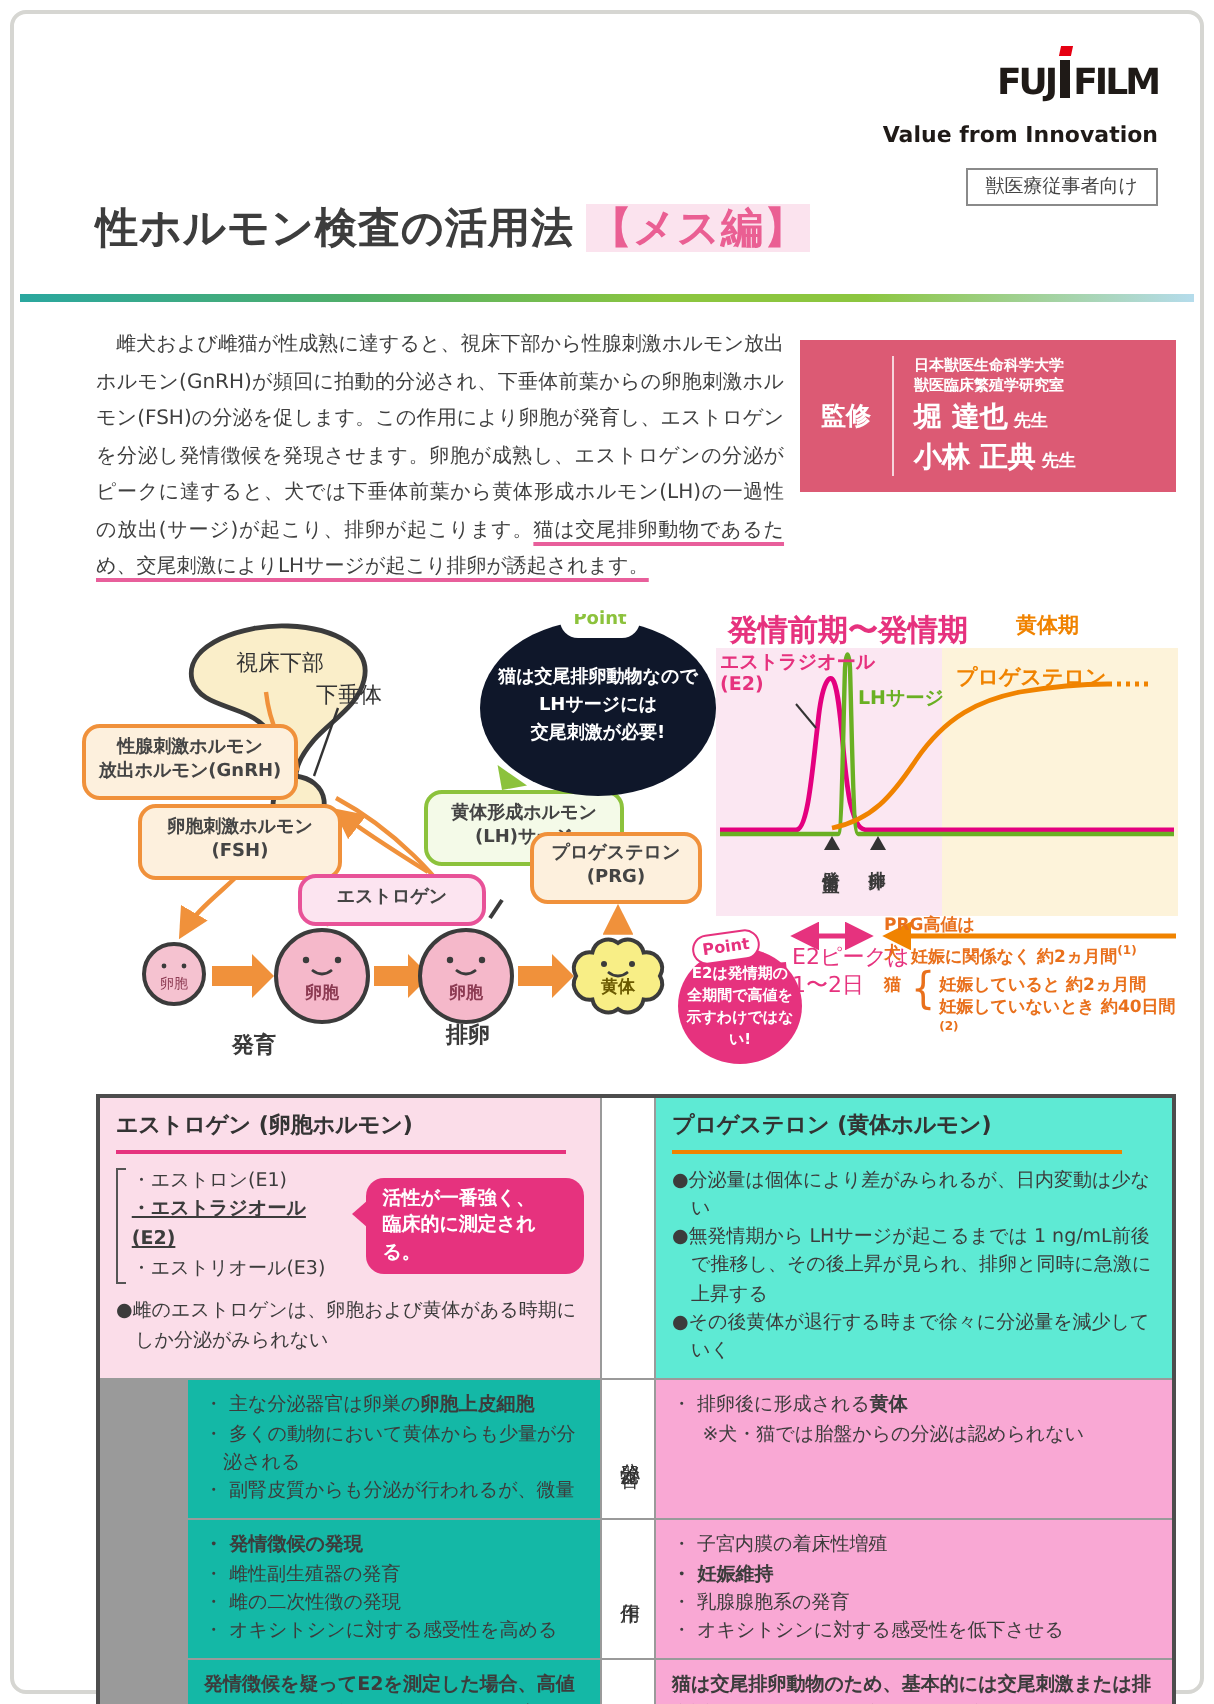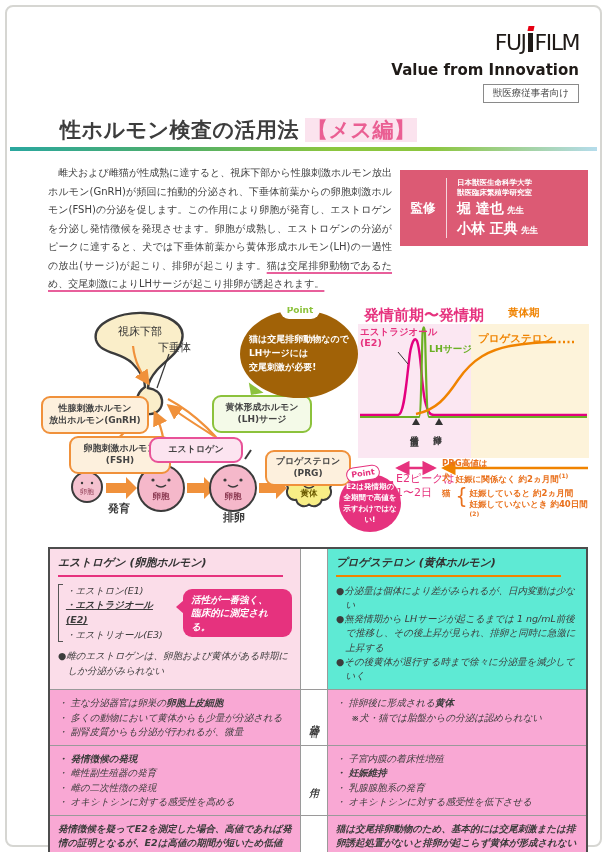--- a/index.html
+++ b/index.html
@@ -3,48 +3,48 @@
 <meta charset="utf-8">
 <style>
   html,body{margin:0;padding:0;background:#ffffff;}
   *{box-sizing:border-box;}
   body{font-family:"DejaVu Sans","Liberation Sans",sans-serif;color:#3c3c3c;}
   .page{position:relative;width:607px;height:852px;background:#fff;overflow:hidden;}
   .page-frame{position:absolute;inset:5px;border:2px solid #d6d6d2;border-radius:8px;pointer-events:none;}
   .pre{white-space:pre-line;}
 
   
-  .logo{position:absolute;top:30px;right:28px;font-weight:normal;font-size:22px;letter-spacing:-1.5px;color:#1f1a17;display:flex;align-items:flex-end;}
+  .logo{position:absolute;top:30px;right:28px;font-weight:bold;font-size:18px;letter-spacing:-1.5px;color:#1f1a17;display:flex;align-items:flex-end;}
   .logo .istem{position:relative;width:5px;height:19px;background:#1f1a17;margin:0 2px 3px 2px;display:inline-block;}
   .logo .istem::before{content:"";position:absolute;top:-7px;left:0;width:6px;height:5px;background:#e60012;transform:skewX(-12deg);}
-  .tagline{position:absolute;top:61px;right:28px;font-size:15px;font-weight:bold;color:#1f1a17;}
+  .tagline{position:absolute;top:61px;right:28px;font-size:11px;font-weight:bold;color:#1f1a17;}
   .badge{position:absolute;top:84px;right:28px;border:1px solid #8a8a8a;padding:2px 9px;font-size:9.5px;color:#444;background:#fff;}
-  .title{position:absolute;left:48px;top:116px;font-size:21px;font-weight:bold;color:#3d3d3d;letter-spacing:.5px;margin-left:12px;}
+  .title{position:absolute;left:48px;top:100px;font-size:21px;font-weight:bold;color:#3d3d3d;letter-spacing:.5px;}
   .title .ed{color:#ea5f93;background:#fbe3ee;padding:0 2px;margin-left:6px;}
   .gradbar{position:absolute;left:10px;top:147px;width:587px;height:4px;background:linear-gradient(90deg,#2aa79f 0%,#4fae6a 28%,#8cc63f 55%,#8cc63f 72%,#b5dcec 100%);}
 
   
   .intro{position:absolute;left:48px;top:164px;width:344px;font-size:10px;line-height:1.85;text-align:justify;color:#3f3f3f;}
   .intro .ul{text-decoration:underline;text-decoration-color:#e85f9b;text-decoration-thickness:1.5px;text-underline-offset:3px;}
   .sup-box{position:absolute;left:400px;top:170px;width:188px;min-height:76px;background:#dc5a74;color:#fff;display:flex;align-items:center;padding:8px 0;}
   .sup-box .slabel{width:46px;text-align:center;font-size:12.5px;font-weight:bold;}
   .sup-box .sdiv{width:1px;align-self:stretch;background:rgba(255,255,255,.75);}
   .sup-box .snames{padding:0 0 0 10px;}
   .sup-box .aff{font-size:7.5px;line-height:1.35;font-weight:bold;}
   .sup-box .nm{font-size:14px;font-weight:bold;margin-top:2px;}
   .sup-box .hx{font-size:8.5px;margin-left:3px;}
 
   
   .diagram{position:absolute;left:36px;top:298px;width:332px;height:272px;}
   .dg-label{position:absolute;font-size:11px;color:#333;}
   .hormone-box{position:absolute;border-radius:9px;font-size:9px;line-height:1.3;text-align:center;display:flex;align-items:center;justify-content:center;font-weight:bold;color:#444;padding:2px;}
-  .bx-orange{border:2px solid #f0913b;background:#fdf0dd;margin-top:34px;}
+  .bx-orange{border:2px solid #f0913b;background:#fdf0dd;}
   .bx-green{border:2px solid #8cc23c;background:#f4fae8;}
   .bx-pink{border:2px solid #e85298;background:#fce4f0;}
-  .point-green{position:absolute;left:204px;top:12px;width:118px;height:88px;background:#a16207;border-radius:50%;color:#fff;font-size:9px;font-weight:bold;line-height:1.55;display:flex;align-items:center;justify-content:center;text-align:left;}
+  .point-green{position:absolute;left:204px;top:12px;width:118px;height:88px;background:#0f172a;border-radius:50%;color:#fff;font-size:9px;font-weight:bold;line-height:1.55;display:flex;align-items:center;justify-content:center;text-align:center;}
   .point-green-tail{position:absolute;left:206px;top:88px;width:0;height:0;border:9px solid transparent;border-top-color:#8cc23c;transform:rotate(35deg);}
   .point-pill{position:absolute;background:#fff;border-radius:9px;font-weight:bold;display:flex;align-items:center;justify-content:center;}
   .pill-cat{left:244px;top:2px;width:40px;height:19px;color:#8cc23c;font-size:9px;}
   .pill-cat::before,.pill-cat::after{content:"";position:absolute;top:-6px;border:5px solid transparent;border-bottom:8px solid #fff;}
   .pill-cat::before{left:4px;}
   .pill-cat::after{right:4px;}
   .cell-label{position:absolute;font-size:11px;font-weight:bold;color:#3a3a3a;}
 
   
   .chart{position:absolute;left:358px;top:306px;width:237px;height:242px;}
@@ -61,24 +61,24 @@
   .prgnotes .row{display:flex;margin-top:3px;}
   .prgnotes .animal{margin-right:5px;}
   .prgnotes .brace{font-size:19px;line-height:.9;font-weight:normal;margin-right:2px;transform:scaleY(1.15);}
   .prgnotes sup{font-size:6px;vertical-align:super;}
   .point-pink{position:absolute;left:-19px;top:168px;width:62px;height:58px;background:#e6327e;border-radius:50%;color:#fff;font-size:7.5px;font-weight:bold;line-height:1.5;display:flex;align-items:center;justify-content:center;text-align:center;}
   .point-pink-tail{position:absolute;left:28px;top:168px;width:0;height:0;border:7px solid transparent;border-bottom-color:#e6327e;transform:rotate(40deg);}
   .pill-pink{left:-12px;top:160px;width:34px;height:15px;color:#e6327e;font-size:8px;border:1.5px solid #e6327e;transform:rotate(-8deg);}
 
   
   .htable{position:absolute;left:48px;top:547px;width:540px;border:2px solid #4d4d4d;background:#9a9a9a;display:grid;grid-template-columns:250px 26px 1fr;gap:1px;}
-  .htable>div{padding:6px 8px;font-size:9.5px;line-height:1.5;font-style:italic;}
+  .htable>div{padding:6px 8px;font-size:9.5px;line-height:1.5;}
   .cell-pink{background:#fbdde9;}
   .cell-cream-hd{background:#5eead4;}
-  .cell-gray{background:#f9a8d4;}
+  .cell-gray{background:#14b8a6;margin-left:44px;}
   .cell-cream{background:#f9a8d4;}
   .cell-mid{background:#ffffff;display:flex;align-items:center;justify-content:center;padding:4px 2px !important;}
   .vlabel{writing-mode:vertical-rl;text-orientation:upright;font-size:10px;color:#333;letter-spacing:1px;}
   .thead{display:inline-block;font-size:11px;font-weight:bold;color:#333;padding-bottom:3px;min-width:225px;}
   .u-pink{border-bottom:2.5px solid #e6327e;}
   .u-orange{border-bottom:2.5px solid #f08300;}
   .types-row{display:flex;align-items:center;margin-top:7px;}
   .bracket{width:5px;align-self:stretch;border-left:1.5px solid #555;border-top:1.5px solid #555;border-bottom:1.5px solid #555;margin-right:3px;}
   .types{font-size:9.5px;line-height:1.55;}
   .t-bold{font-weight:bold;text-decoration:underline;}
@@ -192,21 +192,21 @@
     <div class="hormone-box bx-pink" style="left:113px;top:139px;width:94px;height:26px;">エストロゲン</div>
     <div class="hormone-box bx-orange pre" style="left:229px;top:118px;width:86px;height:36px;">プロゲステロン
 (PRG)</div>
 
     <div class="point-green-tail"></div>
     <div class="point-green pre">猫は交尾排卵動物なので
 LHサージには
 交尾刺激が必要!</div>
     <div class="point-pill pill-cat">Point</div>
 
-    <div class="cell-label" style="left:72px;top:203px;width:30px;text-align:left;">発育</div>
+    <div class="cell-label" style="left:72px;top:217px;width:30px;text-align:right;">発育</div>
     <div class="cell-label" style="left:183px;top:212px;width:30px;text-align:center;">排卵</div>
   </div>
 
   <div class="chart">
     <div class="ph-left">発情前期〜発情期</div>
     <div class="ph-right">黄体期</div>
     <div class="bg-pink"></div>
     <div class="bg-cream"></div>
 
     <svg width="237" height="242" viewBox="0 0 237 242" style="position:absolute;left:0;top:0;">

